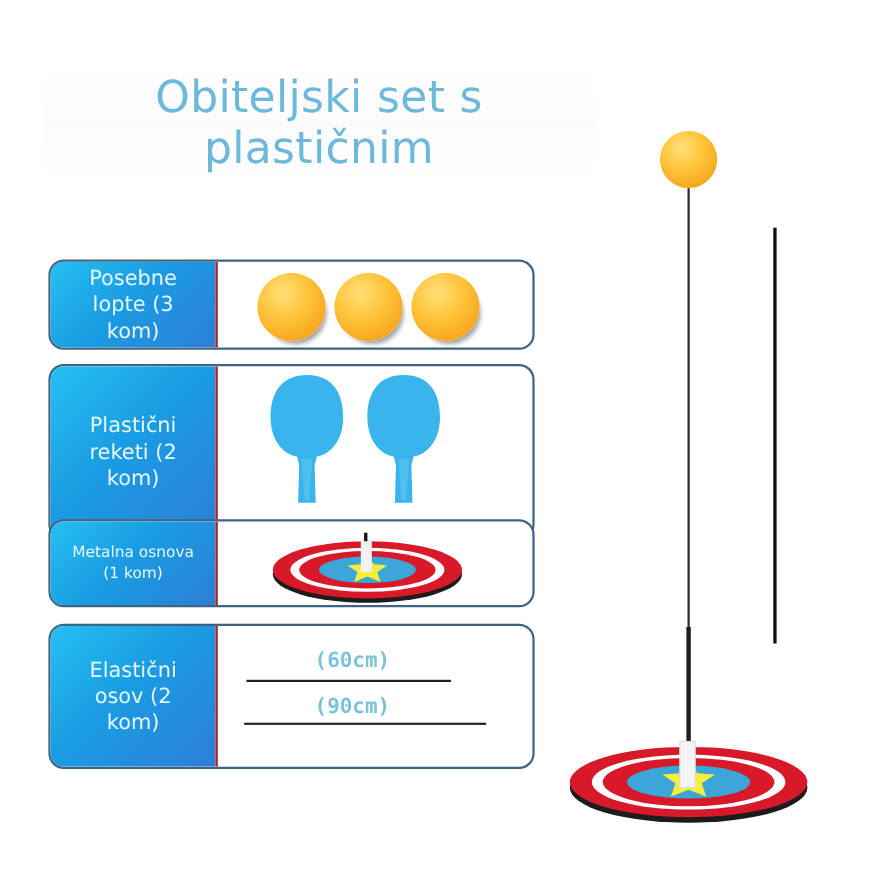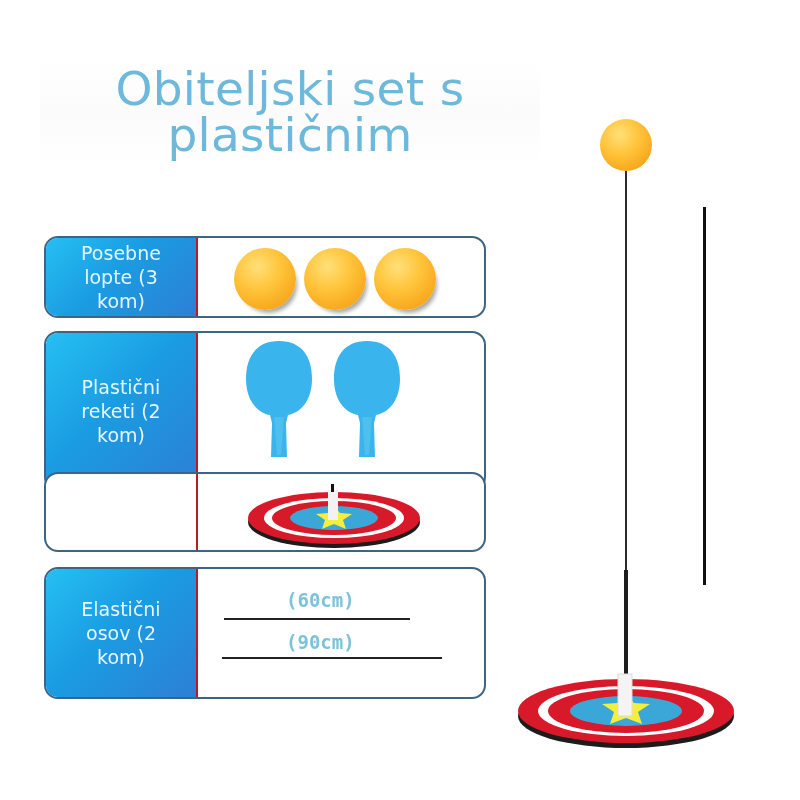--- a/index.html
+++ b/index.html
@@ -1,21 +1,21 @@
 <!DOCTYPE html>
 <html><head>
 <meta charset="utf-8">
 <style>
   html, body { margin:0; padding:0; }
   body { width:800px; height:800px; background:#ffffff; position:relative; overflow:hidden;
          font-family:"DejaVu Sans", sans-serif; }
   .title-band { position:absolute; left:40px; top:62px; width:500px; height:104px;
                 background:linear-gradient(#ffffff,#fbfbfb 50%,#ffffff); }
   .title { position:absolute; left:40px; top:66px; width:500px; text-align:center;
-           color:#6cb9dc; font-size:47px; line-height:46px; letter-spacing:0.3px; }
+           color:#6cb9dc; font-size:40px; line-height:46px; letter-spacing:0.3px; }
   .row { position:absolute; left:44px; width:442px; border:2px solid #3c6483;
          border-radius:14px; background:#fff; overflow:hidden; box-sizing:border-box; }
   .row .label { position:absolute; left:0; top:0; bottom:0; width:150px;
          background:linear-gradient(135deg,#25c0f2 0%,#1a9ce2 45%,#2d7fd6 100%);
          color:#e6f6ff; display:flex; align-items:center; justify-content:center;
          text-align:center; font-size:19px; line-height:24px; padding:0 18px; box-sizing:border-box; }
   .row .label.small { font-size:14px; line-height:19px; }
   .row .content { position:absolute; left:150px; top:0; right:0; bottom:0; border-left:2px solid #b91c1c; }
   .ball { position:absolute; width:62px; height:62px; border-radius:50%;
           background:radial-gradient(circle at 38% 30%,#ffe07a 0%,#ffc43a 40%,#f6a51b 80%,#ee9612 100%);
@@ -51,20 +51,21 @@
       <path d="M30 78 L33 116 L37 116 L40 78 Z" fill="#5cc6f2" opacity="0.6"></path>
     </svg>
     <svg class="paddle" style="left:134px;top:6px;" viewBox="0 0 70 120">
       <path d="M35 2 C12 2 2 18 2 40 C2 62 14 74 26 76 L28 84 L27 118 L43 118 L42 84 L44 76 C56 74 68 62 68 40 C68 18 58 2 35 2 Z" fill="#3ab4ec"></path>
       <path d="M30 78 L33 116 L37 116 L40 78 Z" fill="#5cc6f2" opacity="0.6"></path>
     </svg>
   </div>
 </div>
 
 <div class="row" style="top:472px;height:80px;">
+  <div class="label small">Metalna osnova (1 kom)</div>
   <div class="content">
     <svg style="position:absolute;left:46px;top:10px;" width="180" height="66" viewBox="0 0 180 66">
       <ellipse cx="90" cy="38" rx="86" ry="26" fill="#1c1c1c"></ellipse>
       <ellipse cx="90" cy="34" rx="86" ry="26" fill="#d8192a"></ellipse>
       <ellipse cx="90" cy="34" rx="70" ry="20" fill="#ffffff"></ellipse>
       <ellipse cx="90" cy="34" rx="62" ry="17" fill="#d8192a"></ellipse>
       <ellipse cx="90" cy="34" rx="44" ry="12" fill="#3aa7d8"></ellipse>
       <path d="M90 22 L96 29 L108 30 L99 36 L102 45 L90 40 L78 45 L81 36 L72 30 L84 29 Z" fill="#f6ee3a"></path>
       <rect x="84" y="6" width="10" height="30" fill="#f2f2f2"></rect>
       <rect x="87" y="0" width="3" height="8" fill="#111"></rect>

